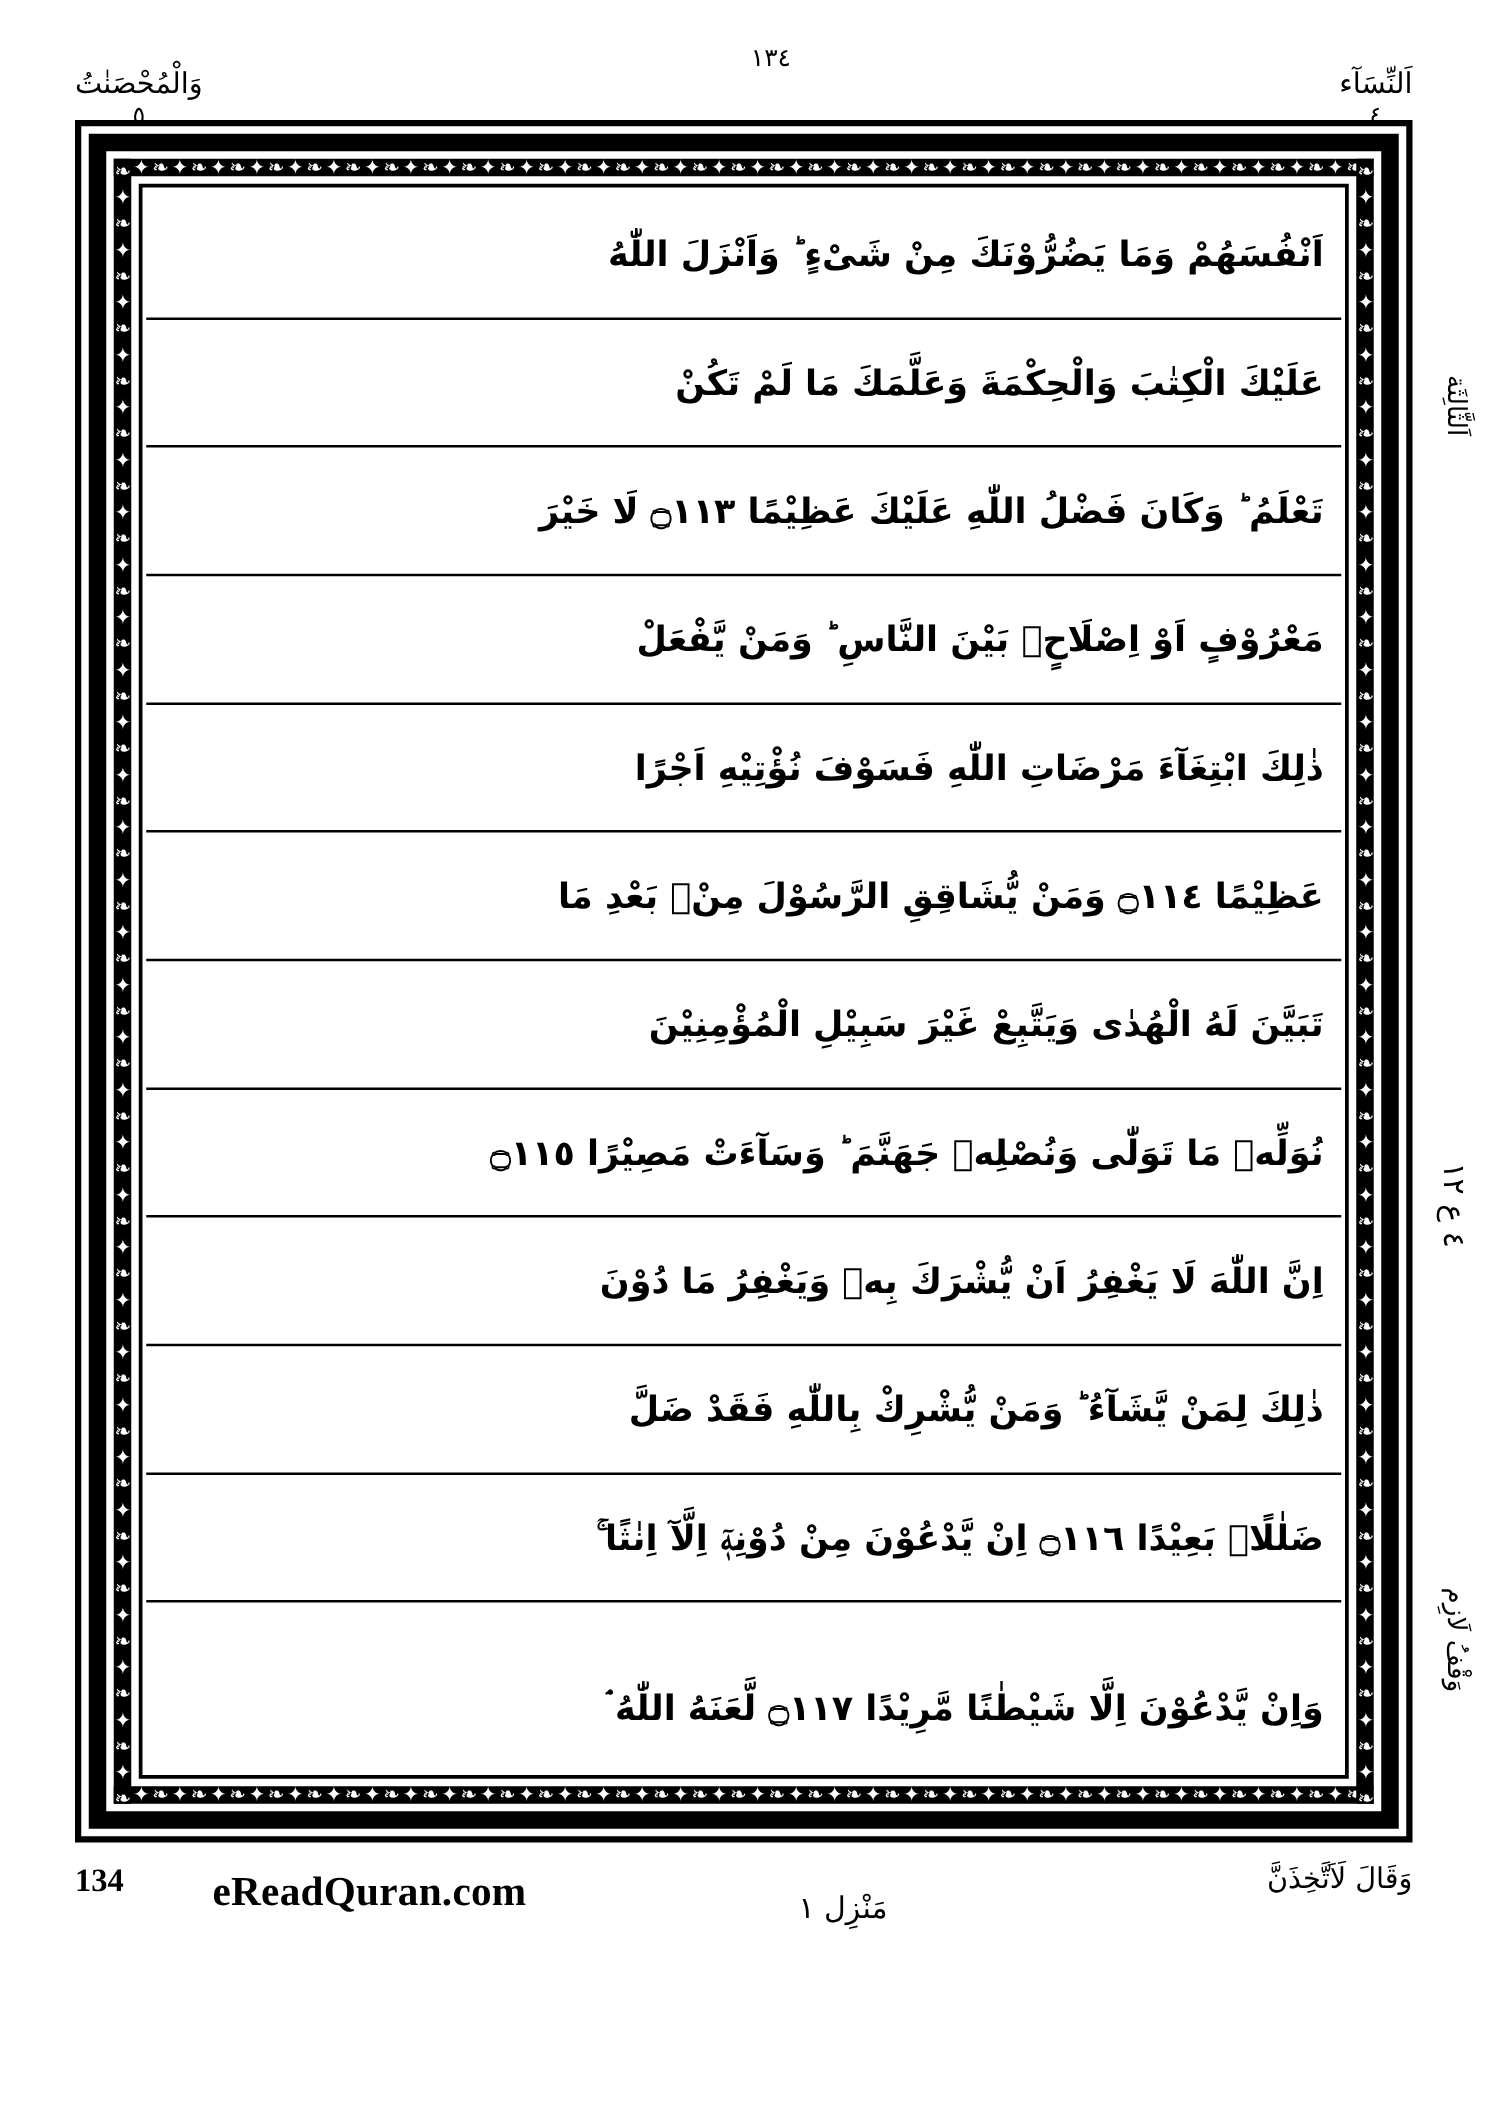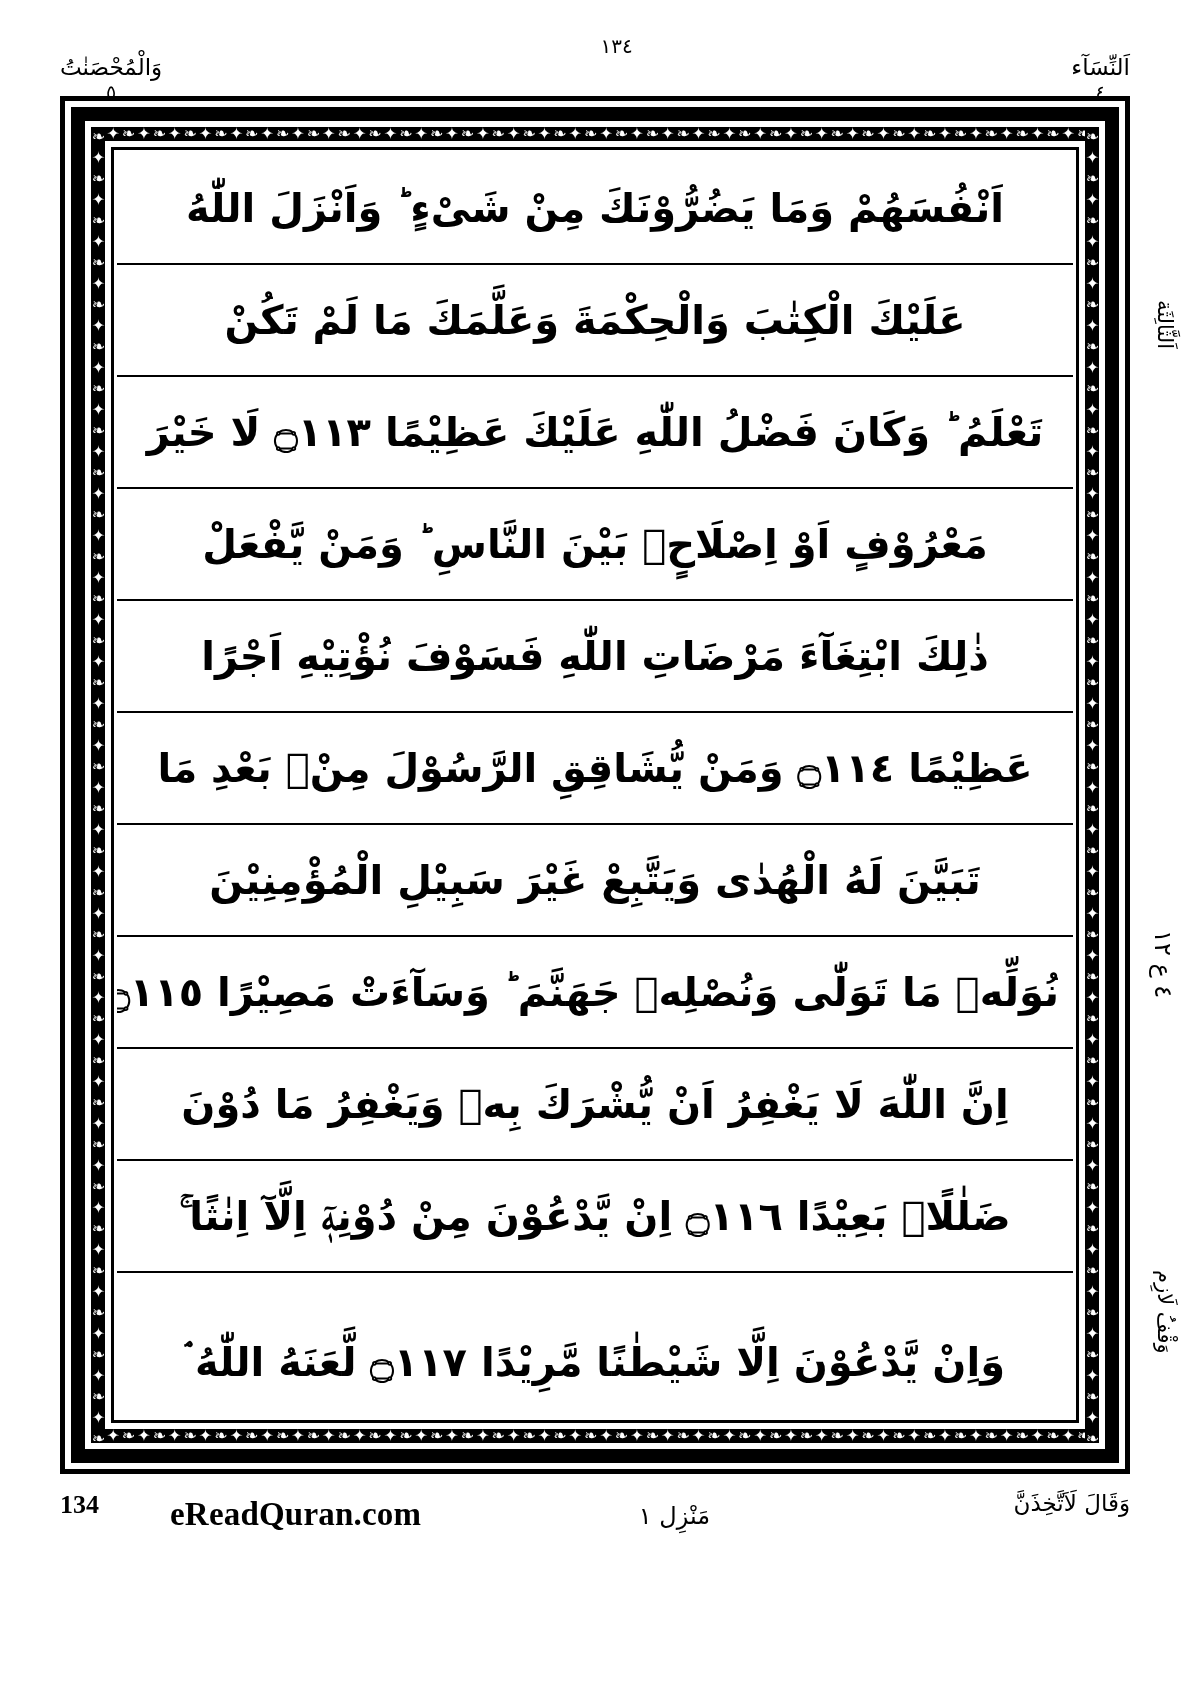--- a/index.html
+++ b/index.html
@@ -119,24 +119,23 @@
     align-items: center;
     justify-content: center;
     direction: rtl;
     padding: 0 14px;
     box-sizing: border-box;
     overflow: hidden;
   }
   .line:last-child { border-bottom: none; margin-top: 34px; }
   .line-text {
     font-family: "DejaVu Sans", sans-serif;
-    font-size: 40px;
+    font-size: 28px;
     line-height: 1.25;
     white-space: nowrap;
-    text-align: center;
     width: 100%;
     font-weight: 700;
   }
 
   
   .side-note {
     position: absolute;
     font-family: "DejaVu Sans", sans-serif;
     font-size: 21px;
     text-align: center;
@@ -161,21 +160,21 @@
   .footer-right {
     position: absolute;
     right: 0;
     top: 0;
     font-size: 23px;
     line-height: 1.2;
   }
   .footer-manzil {
     position: absolute;
     right: 420px;
-    top: 12px;
+    top: 22px;
     font-size: 24px;
   }
   .footer-brand {
     position: absolute;
     left: 110px;
     top: 6px;
     direction: ltr;
     font-family: "Liberation Serif", serif;
     font-size: 33px;
     font-weight: 700;
@@ -238,20 +237,23 @@
           <div class="line">
               <div class="line-text">تَبَيَّنَ لَهُ الْهُدٰى وَيَتَّبِعْ غَيْرَ سَبِيْلِ الْمُؤْمِنِيْنَ</div>
             </div>
           <div class="line">
               <div class="line-text">نُوَلِّهٖ مَا تَوَلّٰى وَنُصْلِهٖ جَهَنَّمَ ؕ وَسَآءَتْ مَصِيْرًا ۝١١٥</div>
             </div>
           <div class="line">
               <div class="line-text">اِنَّ اللّٰهَ لَا يَغْفِرُ اَنْ يُّشْرَكَ بِهٖ وَيَغْفِرُ مَا دُوْنَ</div>
             </div>
           <div class="line">
+              <div class="line-text">ذٰلِكَ لِمَنْ يَّشَآءُ ؕ وَمَنْ يُّشْرِكْ بِاللّٰهِ فَقَدْ ضَلَّ</div>
+            </div>
+          <div class="line">
               <div class="line-text">ضَلٰلًاۢ بَعِيْدًا ۝١١٦ اِنْ يَّدْعُوْنَ مِنْ دُوْنِهٖٓ اِلَّآ اِنٰثًا ۚ</div>
             </div>
           <div class="line">
               <div class="line-text">وَاِنْ يَّدْعُوْنَ اِلَّا شَيْطٰنًا مَّرِيْدًا ۝١١٧ لَّعَنَهُ اللّٰهُ ۘ</div>
             </div>
         </div>
       </div>
     </div>
   </div>
 

